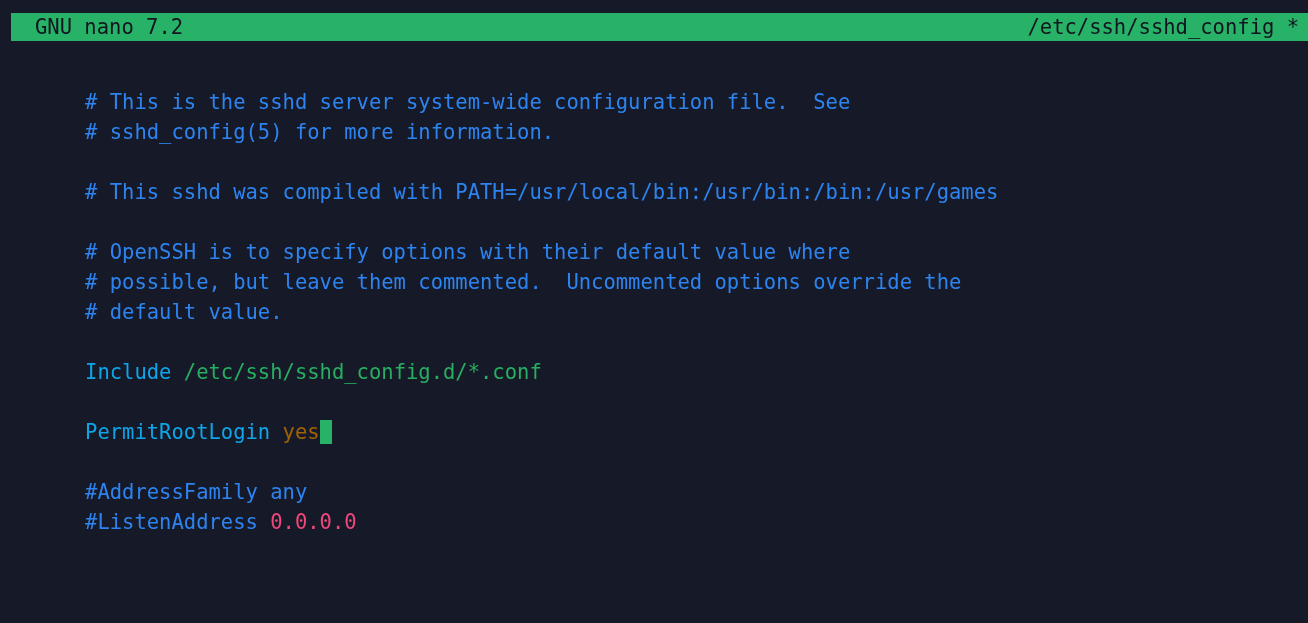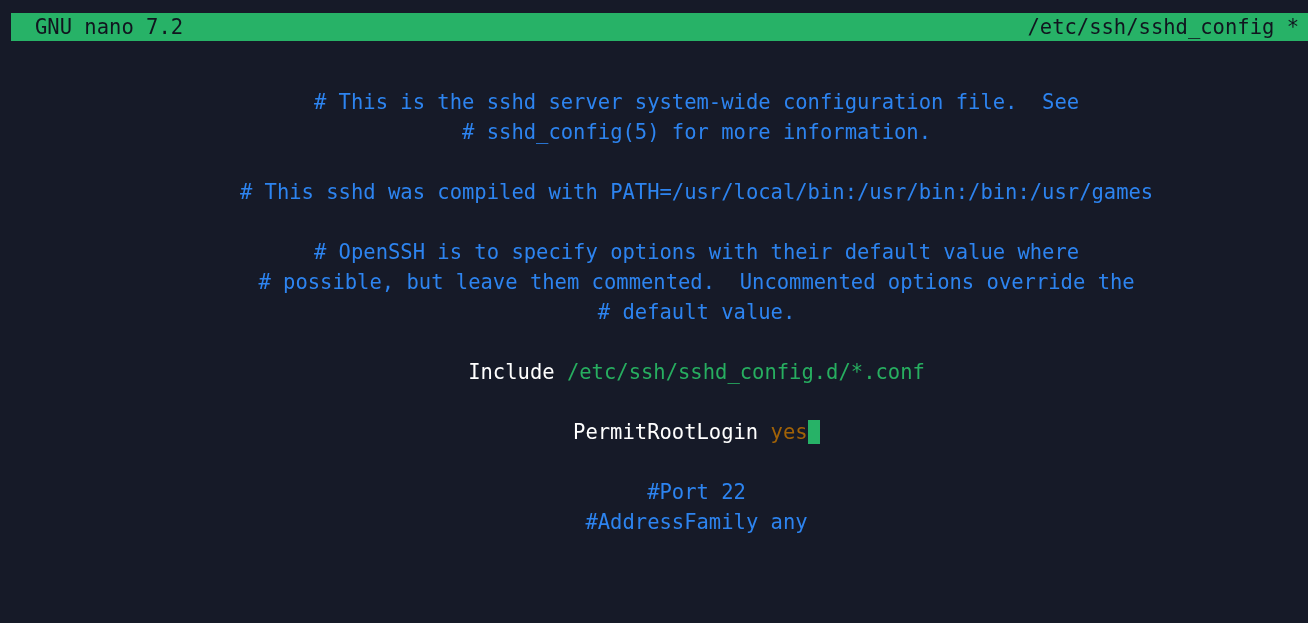--- a/index.html
+++ b/index.html
@@ -50,36 +50,35 @@
     text-align: center;
   }
 
   
   #editor {
     position: absolute;
     left: 11px;
     top: 57px;
     right: 0;
     bottom: 0;
-    text-align: center;
   }
   .line {
     height: 30px;
     line-height: 30px;
     font-size: 20.5px;
     white-space: pre;
     color: #d7dae3;
   }
   .line.blank {
     color: transparent;
   }
 
   
   .tok-comment { color: #2d84f0; }
-  .tok-keyword { color: #ffffff; }
+  .tok-keyword { color: #0ea5e9; }
   .tok-path    { color: #27ae60; }
   .tok-value   { color: #a16207; }
   .tok-number  { color: #f0467a; }
 
   
   .cursor {
     display: inline-block;
     width: 12.4px;
     height: 24px;
     vertical-align: -5px;
@@ -144,24 +143,24 @@
     </div>
 
     <div class="line">
       <span class="tok-keyword">PermitRootLogin</span><span class="tok-value"> yes</span><span class="cursor"></span>
     </div>
 
     <div class="line blank">
       <span></span>
     </div>
 
-    <div class="line">
-      <span class="tok-comment">#Port 22</span>
-    </div>
 
     <div class="line">
       <span class="tok-comment">#AddressFamily any</span>
     </div>
 
+    <div class="line">
+      <span class="tok-comment">#ListenAddress </span><span class="tok-number">0.0.0.0</span>
+    </div>
 
 
   </div>
 </div>
 
 </body></html>

